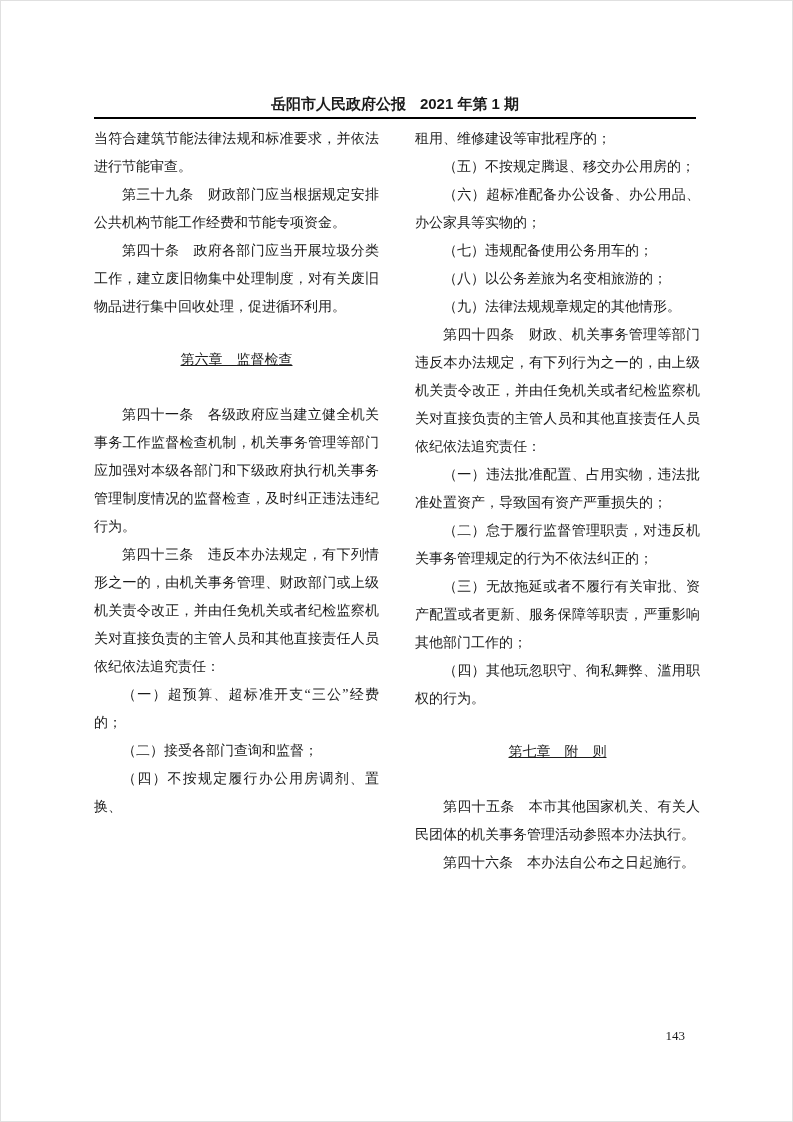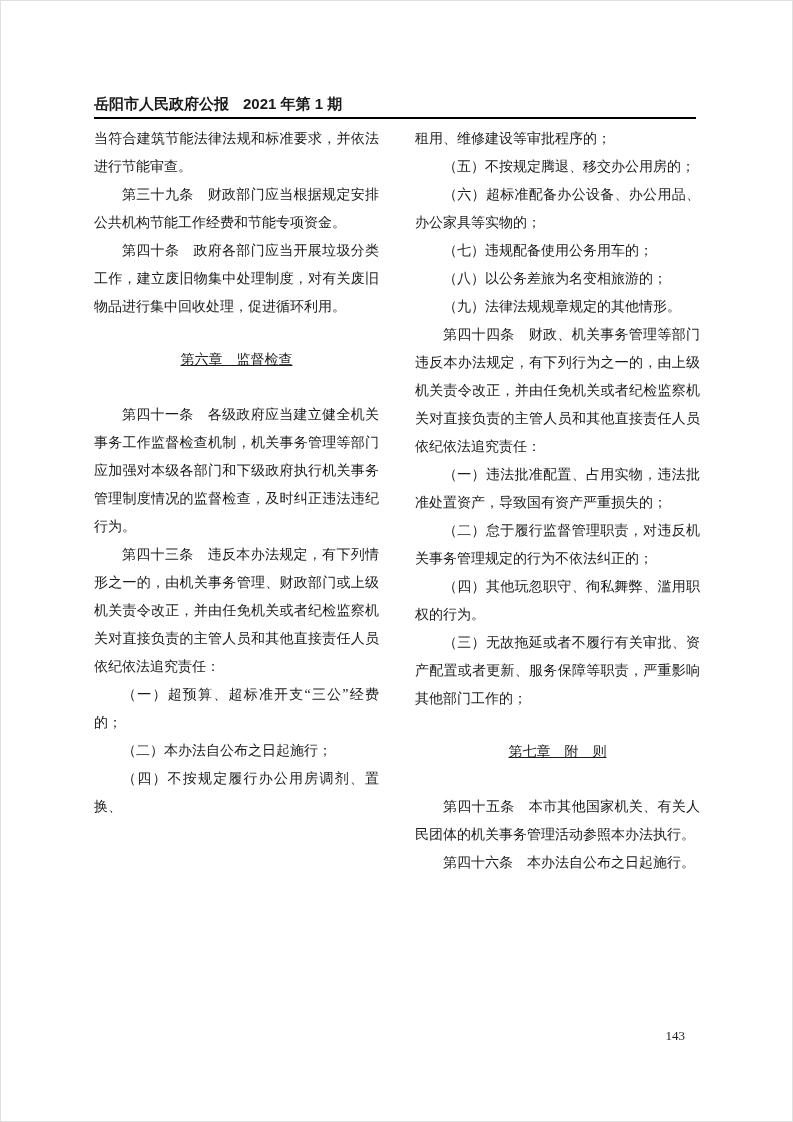--- a/index.html
+++ b/index.html
@@ -13,21 +13,21 @@
     border: 1px solid #e0e0e0;
     color: #1a1a1a;
     font-family: "Liberation Serif", "DejaVu Serif", serif;
     overflow: hidden;
   }
   .header-row {
     position: absolute;
     top: 93px;
     left: 93px;
     width: 602px;
-    text-align: left;
+    text-align: center;
     font-family: "Liberation Sans", "DejaVu Sans", sans-serif;
     font-weight: bold;
     font-size: 15px;
     line-height: 20px;
     white-space: nowrap;
   }
   .header-issue { margin-left: 14px; }
   .header-rule {
     position: absolute;
     top: 116px;
@@ -84,36 +84,36 @@
   <div class="columns">
 
     <div class="col">
       <p class="para-cont">当符合建筑节能法律法规和标准要求，并依法进行节能审查。</p>
       <p class="para-indent">第三十九条　财政部门应当根据规定安排公共机构节能工作经费和节能专项资金。</p>
       <p class="para-indent">第四十条　政府各部门应当开展垃圾分类工作，建立废旧物集中处理制度，对有关废旧物品进行集中回收处理，促进循环利用。</p>
       <p class="chapter-heading">第六章　监督检查</p>
       <p class="para-indent">第四十一条　各级政府应当建立健全机关事务工作监督检查机制，机关事务管理等部门应加强对本级各部门和下级政府执行机关事务管理制度情况的监督检查，及时纠正违法违纪行为。</p>
       <p class="para-indent">第四十三条　违反本办法规定，有下列情形之一的，由机关事务管理、财政部门或上级机关责令改正，并由任免机关或者纪检监察机关对直接负责的主管人员和其他直接责任人员依纪依法追究责任：</p>
       <p class="para-indent">（一）超预算、超标准开支“三公”经费的；</p>
-      <p class="para-indent">（二）本办法自公布之日起施行；</p>
+      <p class="para-indent">（二）接受各部门查询和监督；</p>
       <p class="para-indent">（四）不按规定履行办公用房调剂、置换、</p>
     </div>
 
     <div class="col">
       <p class="para-cont">租用、维修建设等审批程序的；</p>
       <p class="para-indent">（五）不按规定腾退、移交办公用房的；</p>
       <p class="para-indent">（六）超标准配备办公设备、办公用品、办公家具等实物的；</p>
       <p class="para-indent">（七）违规配备使用公务用车的；</p>
       <p class="para-indent">（八）以公务差旅为名变相旅游的；</p>
       <p class="para-indent">（九）法律法规规章规定的其他情形。</p>
       <p class="para-indent">第四十四条　财政、机关事务管理等部门违反本办法规定，有下列行为之一的，由上级机关责令改正，并由任免机关或者纪检监察机关对直接负责的主管人员和其他直接责任人员依纪依法追究责任：</p>
       <p class="para-indent">（一）违法批准配置、占用实物，违法批准处置资产，导致国有资产严重损失的；</p>
       <p class="para-indent">（二）怠于履行监督管理职责，对违反机关事务管理规定的行为不依法纠正的；</p>
+      <p class="para-indent">（三）无故拖延或者不履行有关审批、资产配置或者更新、服务保障等职责，严重影响其他部门工作的；</p>
       <p class="para-indent">（四）其他玩忽职守、徇私舞弊、滥用职权的行为。</p>
-      <p class="para-indent">（三）无故拖延或者不履行有关审批、资产配置或者更新、服务保障等职责，严重影响其他部门工作的；</p>
       <p class="chapter-heading">第七章　附　则</p>
       <p class="para-indent">第四十五条　本市其他国家机关、有关人民团体的机关事务管理活动参照本办法执行。</p>
       <p class="para-indent">第四十六条　本办法自公布之日起施行。</p>
     </div>
 
   </div>
 
   <div class="page-number">143</div>
 
 </div>

